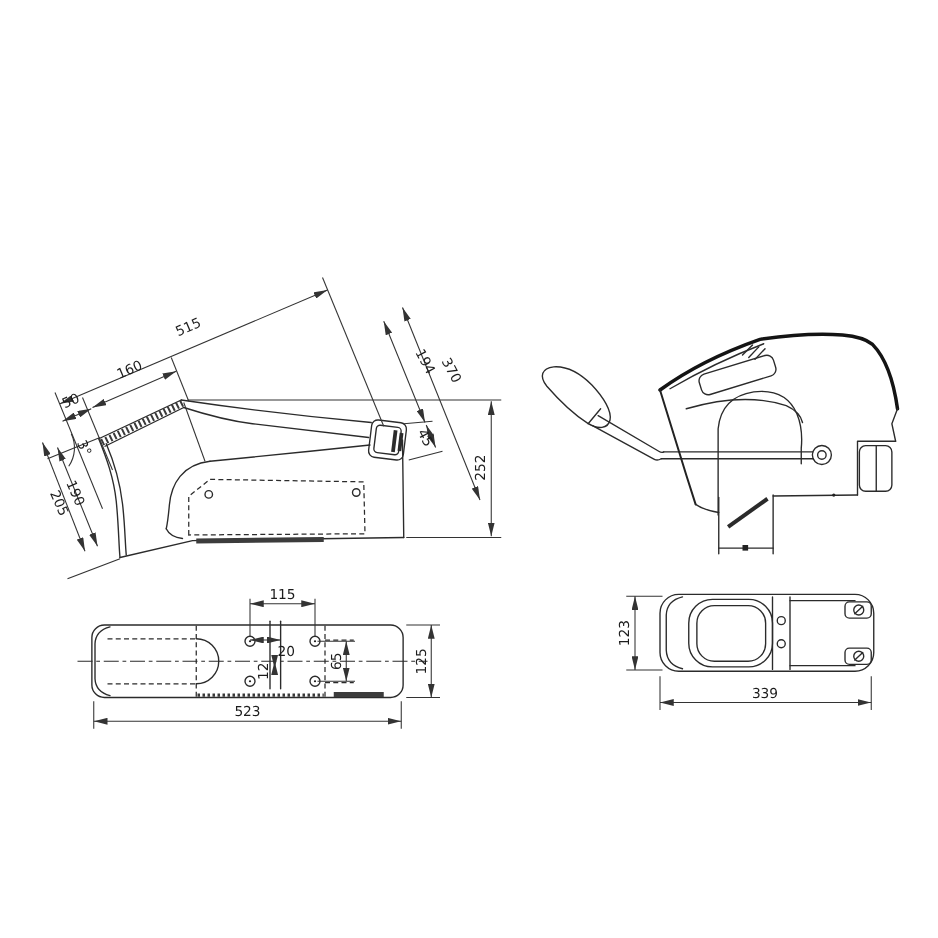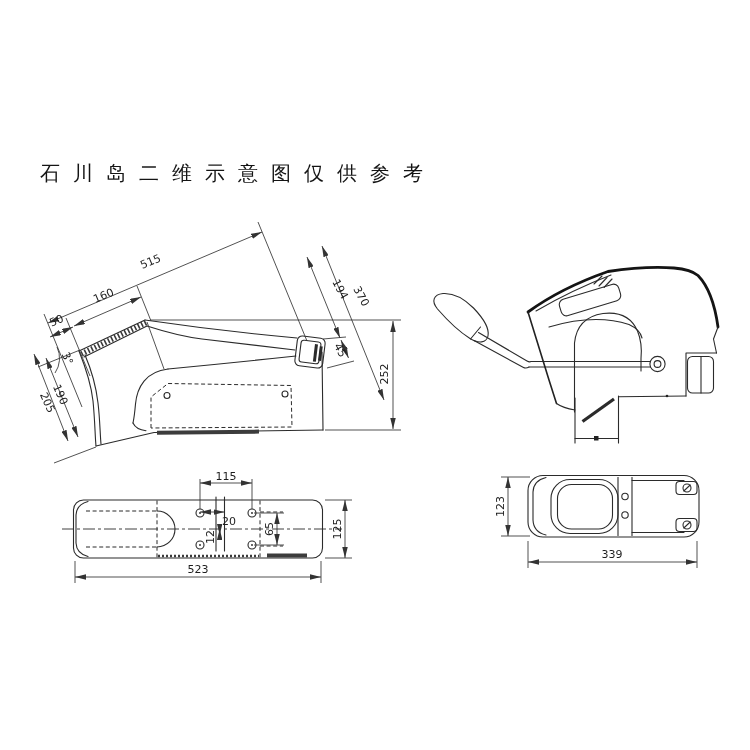--- a/index.html
+++ b/index.html
@@ -32,21 +32,20 @@
   .bk2{fill:none;stroke:#2b2b2b;stroke-width:3.2;}
   .dim{fill:none;stroke:#333;stroke-width:.85;}
   .dimA{fill:none;stroke:#333;stroke-width:.85;marker-start:url(#arrS);marker-end:url(#arrE);}
   .dt{font:11px "DejaVu Sans",sans-serif;fill:#1d1d1d;text-anchor:middle;}
   .dot{fill:#222;stroke:none;}
 </style>
 </head>
 <body>
 
 <div class="sheet">
-  <div class="title">石川岛二维示意图仅供参考</div>
 
   <svg width="750" height="750" viewBox="0 0 750 750">
     <defs>
       <marker id="arrE" viewBox="0 0 12 6" refX="12" refY="3" markerWidth="11" markerHeight="5.5" orient="auto" markerUnits="userSpaceOnUse">
         <path d="M0,0 L12,3 L0,6 Z" fill="#333"></path>
       </marker>
       <marker id="arrS" viewBox="0 0 12 6" refX="0" refY="3" markerWidth="11" markerHeight="5.5" orient="auto" markerUnits="userSpaceOnUse">
         <path d="M12,0 L0,3 L12,6 Z" fill="#333"></path>
       </marker>
     </defs>

